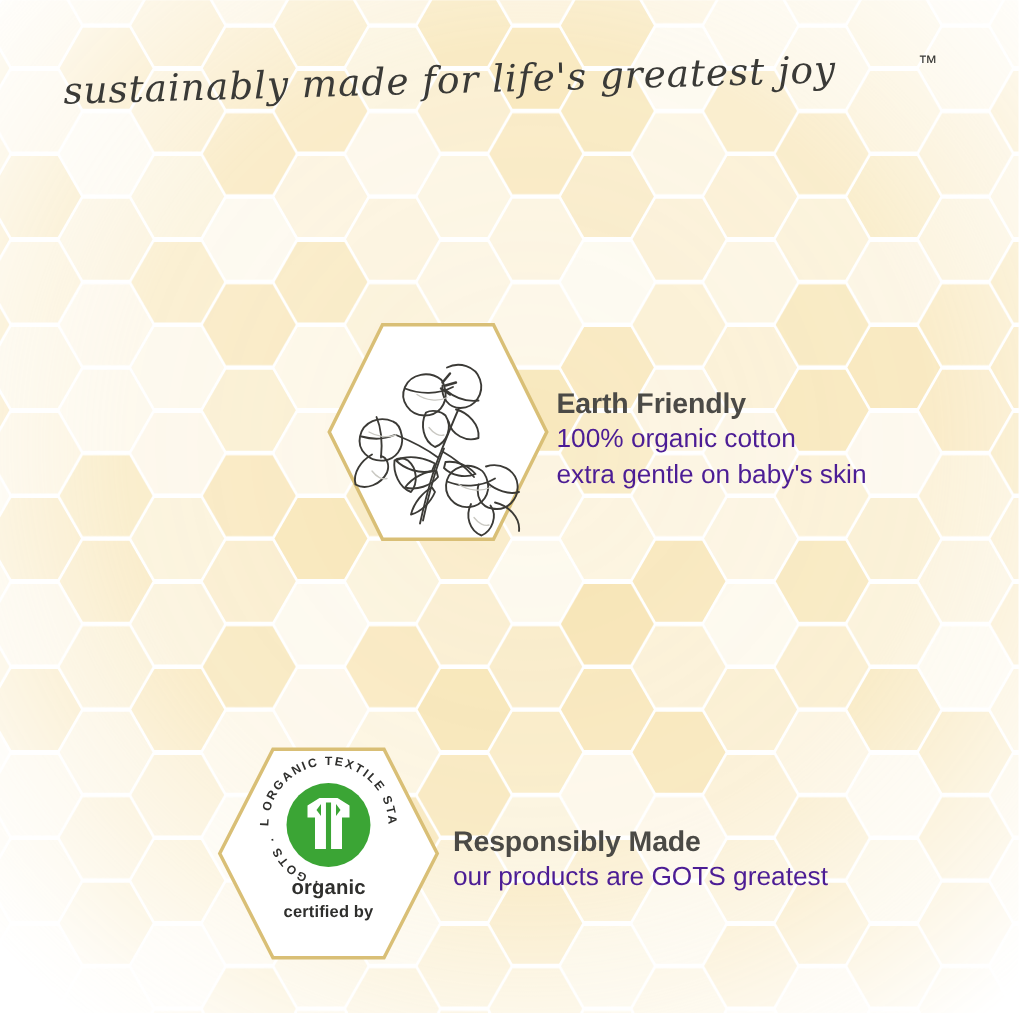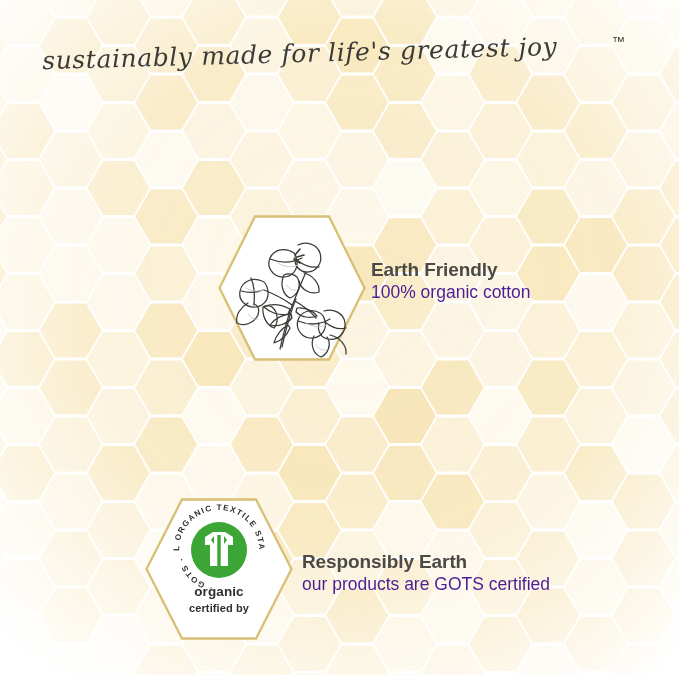--- a/index.html
+++ b/index.html
@@ -445,20 +445,21 @@
           <path d="M68 70 C71 74 75 76 78 75"></path>
           <path d="M98 130 C101 134 105 136 108 135"></path>
         </g>
       </g>
     </svg>
   </div>
 
   <div class="feature-text" id="text-earth">
     <div class="feature-title">Earth Friendly</div>
     <div class="feature-line">100% organic cotton</div>
+    <div class="feature-line">extra gentle on baby's skin</div>
   </div>
 </div>
 
 <div class="feature" id="feature-responsible">
 
   <div class="hex-badge" id="hex-gots">
     <svg width="148" height="142" viewBox="0 0 148 142" xmlns="http://www.w3.org/2000/svg">
       <polygon points="37,1.5 111,1.5 146.5,71 111,140.5 37,140.5 1.5,71" fill="#ffffff" stroke="#d9bf76" stroke-width="2.3"></polygon>
       <defs>
         <path id="gotsTop" d="M 74,52 m -40,0 a 40,40 0 1,1 80,0" fill="none"></path>
@@ -483,22 +484,22 @@
 
       <g fill="#ffffff">
         <path d="M67.5 49 L67.5 42 L70.6 42 L69 38.5 Z" opacity="0"></path>
       </g>
     </svg>
     <div class="gots-organic" style="position:absolute; left:0; top:86px; width:148px;">organic</div>
     <div class="gots-sub" style="position:absolute; left:0; top:104px; width:148px;text-align:center;">certified by</div>
   </div>
 
   <div class="feature-text" id="text-responsible">
-    <div class="feature-title">Responsibly Earth</div>
-    <div class="feature-line">our products are GOTS certified</div>
+    <div class="feature-title">Responsibly Made</div>
+    <div class="feature-line">our products are GOTS greatest</div>
   </div>
 </div>
 
 <div class="feature" id="feature-soft">
 
   
 
   
 </div>
 

